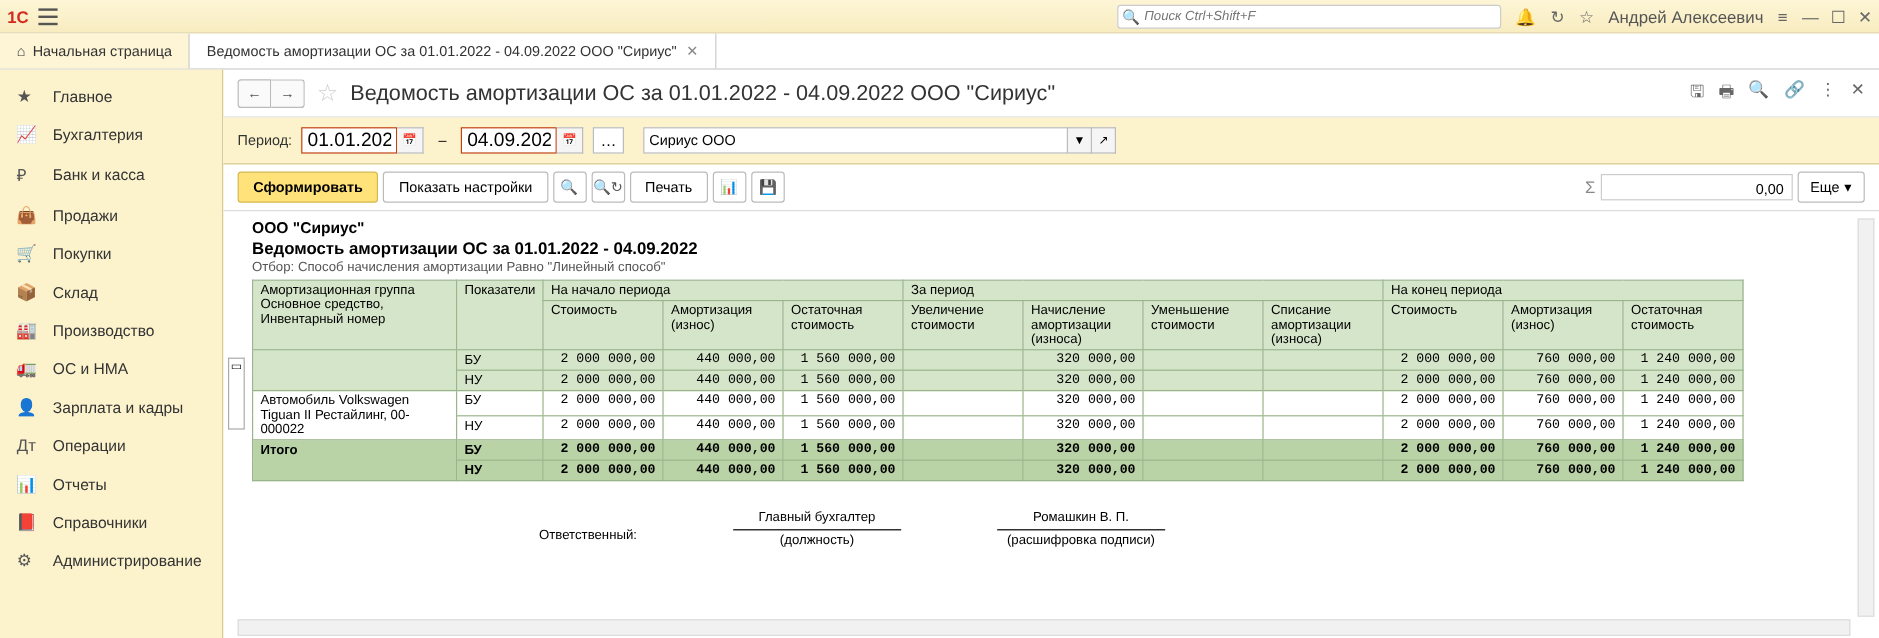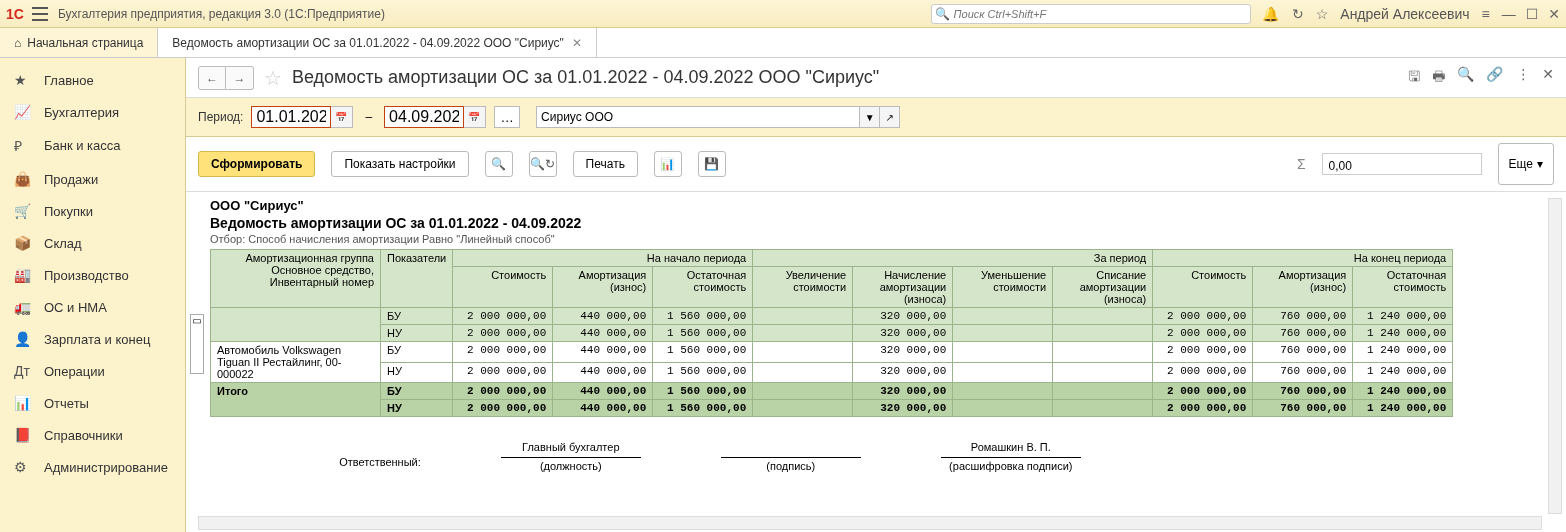--- a/index.html
+++ b/index.html
@@ -36,36 +36,36 @@
 .headicons { margin-left: auto; display: flex; gap: 12px; color: #666; font-size: 14px; }
 .headicons span { cursor: pointer; }
 .paramsbar { padding: 8px 12px; background: #fcf3cd; display: flex; align-items: center; gap: 8px; border-bottom: 1px solid #d8ca95; }
 .paramsbar label { color: #333; }
 .dateinput { display: flex; }
 .dateinput input { width: 80px; height: 22px; border: 1px solid #c2410c; padding: 0 4px; font-size: 16px; }
 .dateinput .cal { width: 22px; height: 22px; border: 1px solid #bbb; border-left: none; background: #f5f5f5; display: flex; align-items: center; justify-content: center; font-size: 10px; cursor: pointer; }
 .sep { margin: 0 4px; }
 .ellipsbtn { width: 26px; height: 22px; border: 1px solid #bbb; background: #fff; cursor: pointer; }
 .orgsel { display: flex; margin-left: 8px; }
-.orgsel input { width: 324px; height: 22px; border: 1px solid #bbb; padding: 0 4px; font-size: 12px; }
+.orgsel input { width: 354px; height: 22px; border: 1px solid #bbb; padding: 0 4px; font-size: 12px; }
 .orgsel .dd { width: 20px; height: 22px; border: 1px solid #bbb; border-left: none; background: #f5f5f5; display: flex; align-items: center; justify-content: center; cursor: pointer; font-size: 10px; }
-.toolsrow { padding: 6px 12px; display: flex; align-items: center; gap: 16px; border-bottom: 1px solid #ddd; }
+.toolsrow { padding: 6px 12px; display: flex; align-items: center; gap: 4px; border-bottom: 1px solid #ddd; }
 .btn { height: 26px; padding: 0 12px; border: 1px solid #bbb; background: #fff; border-radius: 3px; cursor: pointer; font-size: 12px; }
 .btn.primary { background: #ffe37a; border-color: #d4b84e; font-weight: bold; }
 .iconbtn { width: 28px; height: 26px; border: 1px solid #bbb; background: #fff; border-radius: 3px; display: flex; align-items: center; justify-content: center; cursor: pointer; font-size: 12px; color: #555; }
 .sigma { margin-left: auto; color: #888; font-size: 14px; }
-.sumout { width: 160px; height: 22px; border: 1px solid #ccc; text-align: left; padding: 1px 6px; line-height: 22px; }
-.morebtn { height: 42px; padding: 0 10px; border: 1px solid #bbb; background: #fff; border-radius: 3px; cursor: pointer; font-size: 12px; display: flex; align-items: center; gap: 4px; }
+.sumout { width: 160px; height: 22px; border: 1px solid #ccc; text-align: right; padding: 1px 6px; line-height: 22px; }
+.morebtn { height: 26px; padding: 0 10px; border: 1px solid #bbb; background: #fff; border-radius: 3px; cursor: pointer; font-size: 12px; display: flex; align-items: center; gap: 4px; }
 .reportbody { flex: 1; overflow: auto; padding: 6px 12px 12px 24px; position: relative; }
 .orgtitle { font-weight: bold; font-size: 13px; }
 .repname { font-weight: bold; font-size: 14px; margin-top: 2px; }
 .filtertxt { font-size: 11px; color: #555; margin-top: 2px; }
 table.grid { border-collapse: collapse; margin-top: 4px; font-size: 11px; }
 table.grid th, table.grid td { border: 1px solid #9ab58c; padding: 2px 6px; vertical-align: top; }
-table.grid th { background: #d5e5c9; font-weight: normal; text-align: right; }
+table.grid th { background: #d5e5c9; font-weight: normal; text-align: left; }
 table.grid .num { text-align: right; font-family: Liberation Mono, monospace; }
 table.grid .sumrow td { background: #d5e5c9; }
 table.grid .totalrow td { background: #b9d3a6; font-weight: bold; }
 .outline { position: absolute; left: 4px; top: 122px; width: 14px; border: 1px solid #aaa; height: 60px; display: flex; align-items: flex-start; justify-content: center; font-size: 10px; background: #fff; }
 .signblock { display: flex; gap: 80px; margin-top: 24px; font-size: 11px; align-items: flex-end; justify-content: center; width: 1000px; }
 .signcol { text-align: center; }
 .signline { border-top: 1px solid #000; padding-top: 2px; min-width: 140px; }
 .siglabel { padding-bottom: 4px; }
 .scrollbar-h { position: absolute; bottom: 2px; left: 12px; right: 24px; height: 14px; background: #f1f1f1; border: 1px solid #ddd; }
 .scrollbar-v { position: absolute; top: 6px; bottom: 18px; right: 4px; width: 14px; background: #f1f1f1; border: 1px solid #ddd; }
@@ -73,21 +73,20 @@
 </head>
 <body>
 
 <div class="titlebar">
   <span class="logo1c">1C</span>
   <div class="hamburger">
       <span></span>
       <span></span>
       <span></span>
     </div>
-  <span class="titletext">Бухгалтерия предприятия, редакция 3.0  (1С:Предприятие)</span>
   <div class="searchbox">
     <span class="mag">🔍</span>
     <input type="text" placeholder="Поиск Ctrl+Shift+F" style="">
   </div>
   <div class="titleicons">
     <span>🔔</span>
     <span>↻</span>
     <span>☆</span>
     <span class="username">Андрей Алексеевич</span>
     <span>≡</span>
@@ -139,21 +138,21 @@
       <div class="sideitem">
         <span class="icon">🏭</span>
         <span>Производство</span>
       </div>
       <div class="sideitem">
         <span class="icon">🚛</span>
         <span>ОС и НМА</span>
       </div>
       <div class="sideitem">
         <span class="icon">👤</span>
-        <span>Зарплата и конец</span>
+        <span>Зарплата и кадры</span>
       </div>
       <div class="sideitem">
         <span class="icon">Дт</span>
         <span>Операции</span>
       </div>
       <div class="sideitem">
         <span class="icon">📊</span>
         <span>Отчеты</span>
       </div>
       <div class="sideitem">
@@ -333,24 +332,20 @@
 
       <div class="signblock">
         <div class="signcol">
             <div class="siglabel">Ответственный:</div>
           </div>
         <div class="signcol">
             <div class="siglabel">Главный бухгалтер</div>
             <div class="signline">(должность)</div>
           </div>
         <div class="signcol">
-            <div class="siglabel">&nbsp;</div>
-            <div class="signline">(подпись)</div>
-          </div>
-        <div class="signcol">
             <div class="siglabel">Ромашкин В. П.</div>
             <div class="signline">(расшифровка подписи)</div>
           </div>
       </div>
 
       <div class="scrollbar-h"></div>
       <div class="scrollbar-v"></div>
     </div>
   </div>
 </div>

